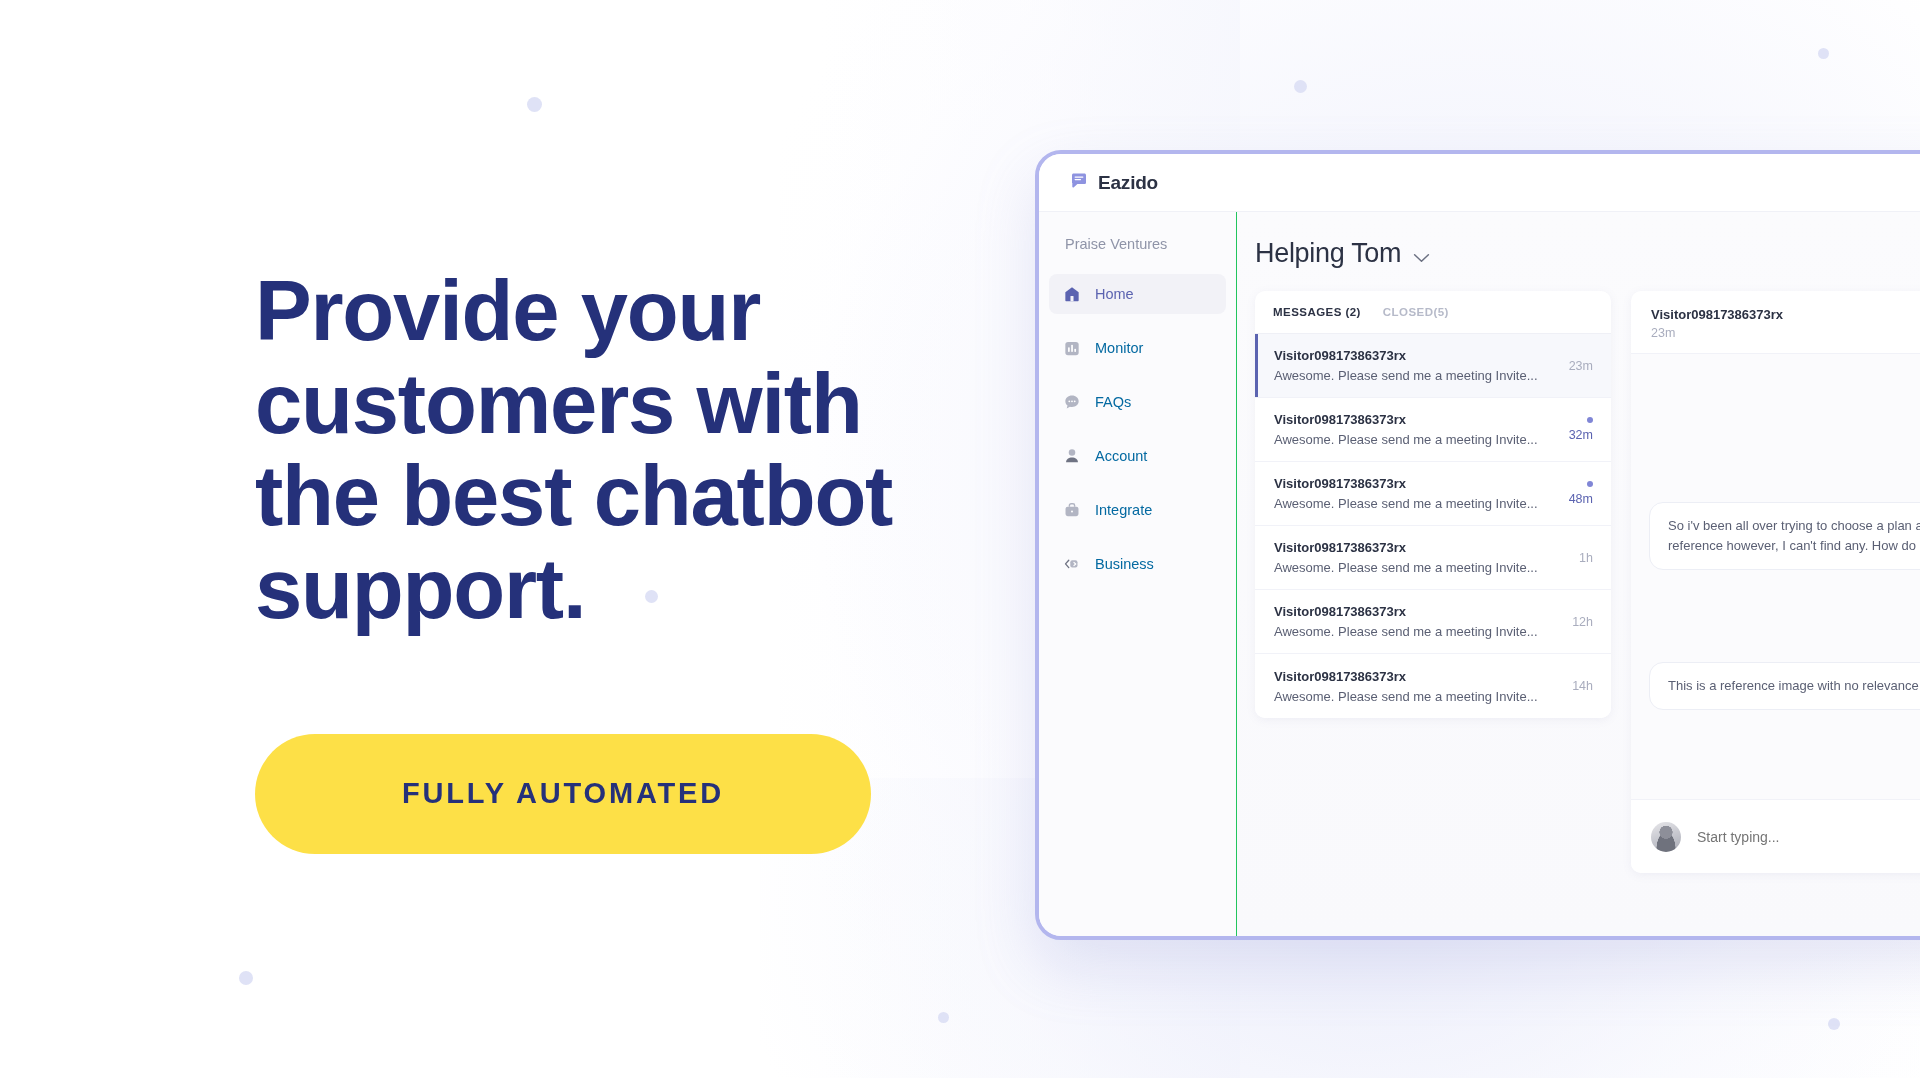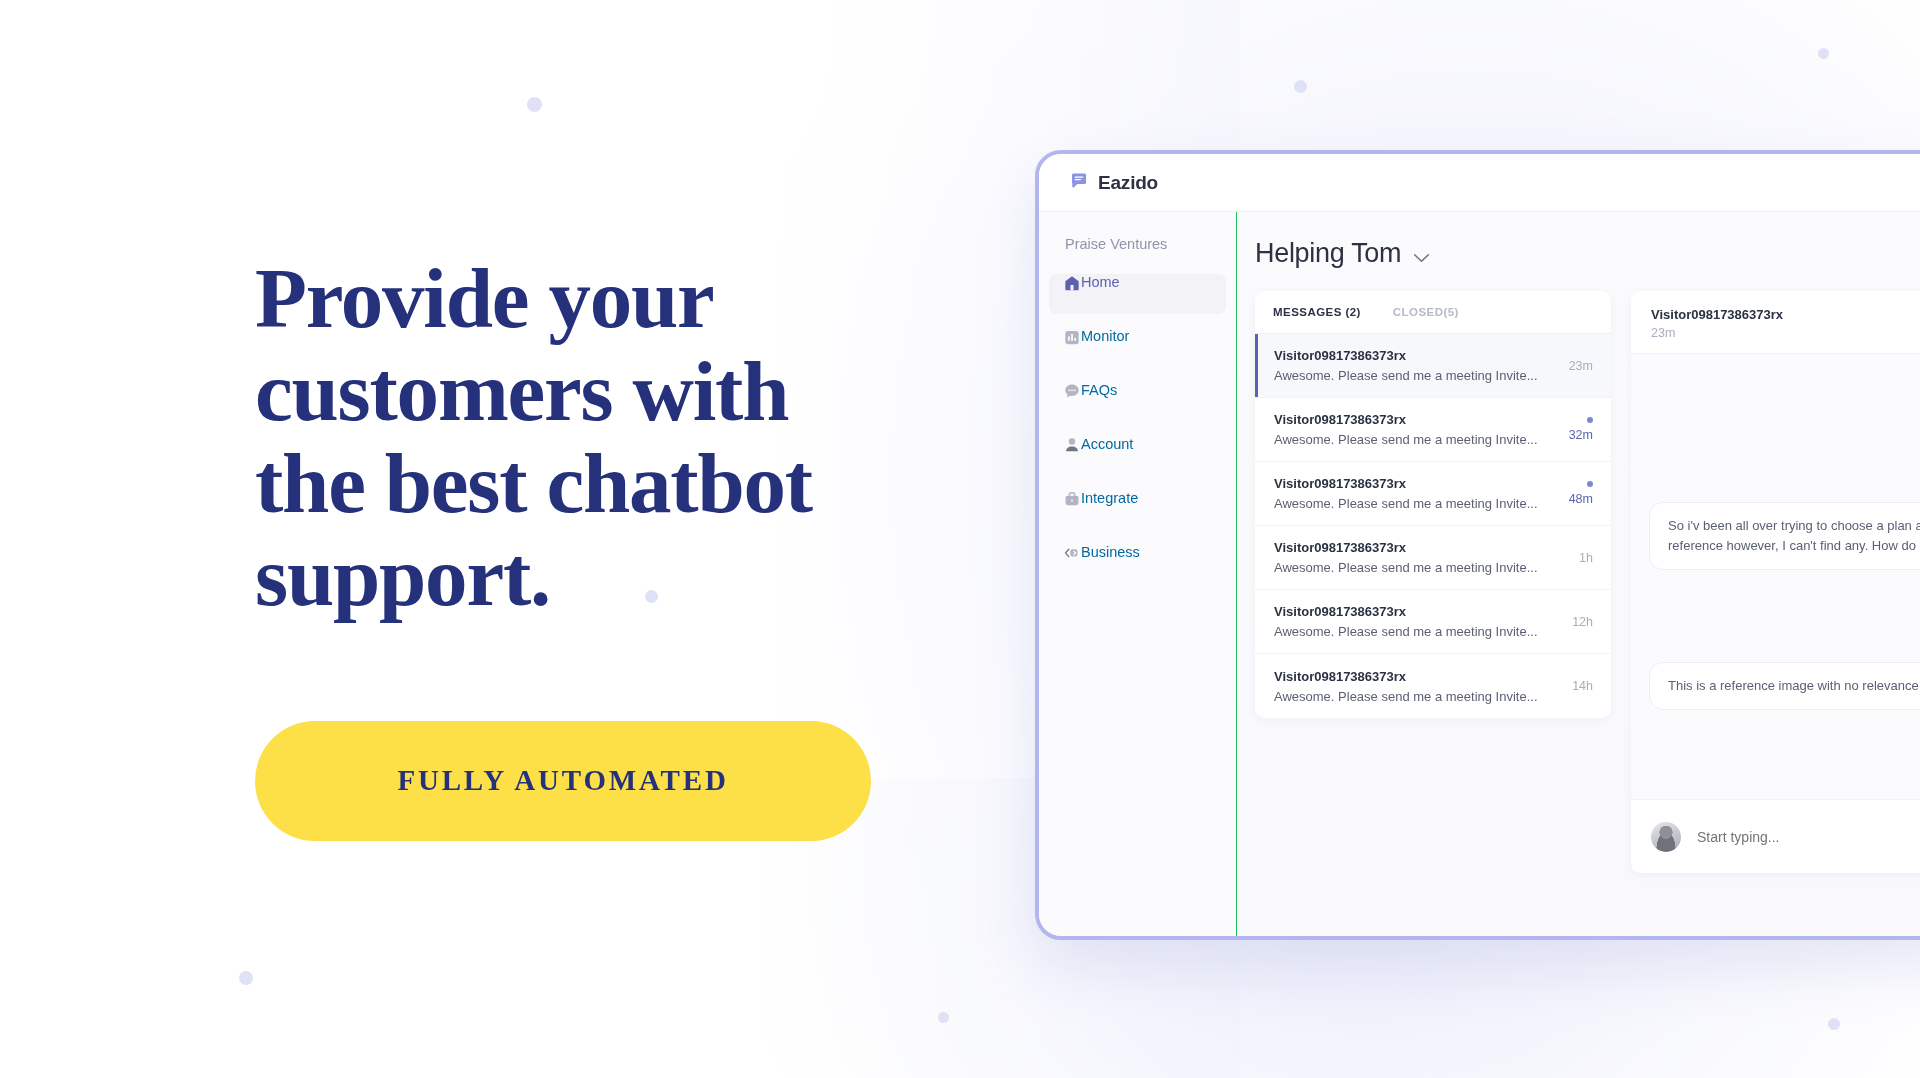--- a/index.html
+++ b/index.html
@@ -64,24 +64,23 @@
     position: absolute;
     border-radius: 50%;
     background: #dfe2f6;
     pointer-events: none;
   }
 
   
   .hero {
     position: absolute;
     left: 255px;
-    top: 252px;
+    top: 265px;
     width: 720px;
     z-index: 5;
-    font-family: Liberation Serif, serif;
   }
   .hero-title {
     font-size: 85px;
     line-height: 1.09;
     font-weight: 700;
     color: #25317a;
     letter-spacing: -1.2px;
     white-space: pre-line;
   }
   .hero-cta {
@@ -144,21 +143,22 @@
     padding-top: 24px;
   }
   .workspace {
     font-size: 14.5px;
     color: #8f94a8;
     padding: 0 0 22px 26px;
     font-weight: 400;
   }
   .nav-item {
     display: flex;
-    gap: 0;
+    align-items: center;
+    gap: 14px;
     height: 40px;
     margin: 0 10px 14px 10px;
     padding-left: 14px;
     border-radius: 8px;
     cursor: pointer;
   }
   .nav-item.active { background: #f2f2f7; }
   .nav-label { font-size: 14.5px; color: #0369a1; }
   .nav-item.active .nav-label { color: #5b63b0; font-weight: 500; }
   .nav-ico { width: 18px; height: 18px; display: block; flex: 0 0 18px; }
@@ -196,21 +196,21 @@
     min-width: 356px;
     background: #ffffff;
     border-radius: 10px;
     box-shadow: 0 2px 10px rgba(120,126,170,0.09);
     overflow: hidden;
     align-self: flex-start;
   }
   .conv-tabs {
     display: flex;
     align-items: center;
-    gap: 32px;
+    gap: 22px;
     height: 43px;
     padding: 0 18px;
     border-bottom: 1px solid #eff0f6;
   }
   .conv-tab {
     font-size: 11.5px;
     font-weight: 700;
     letter-spacing: 0.45px;
     color: #b6bac9;
     cursor: pointer;

